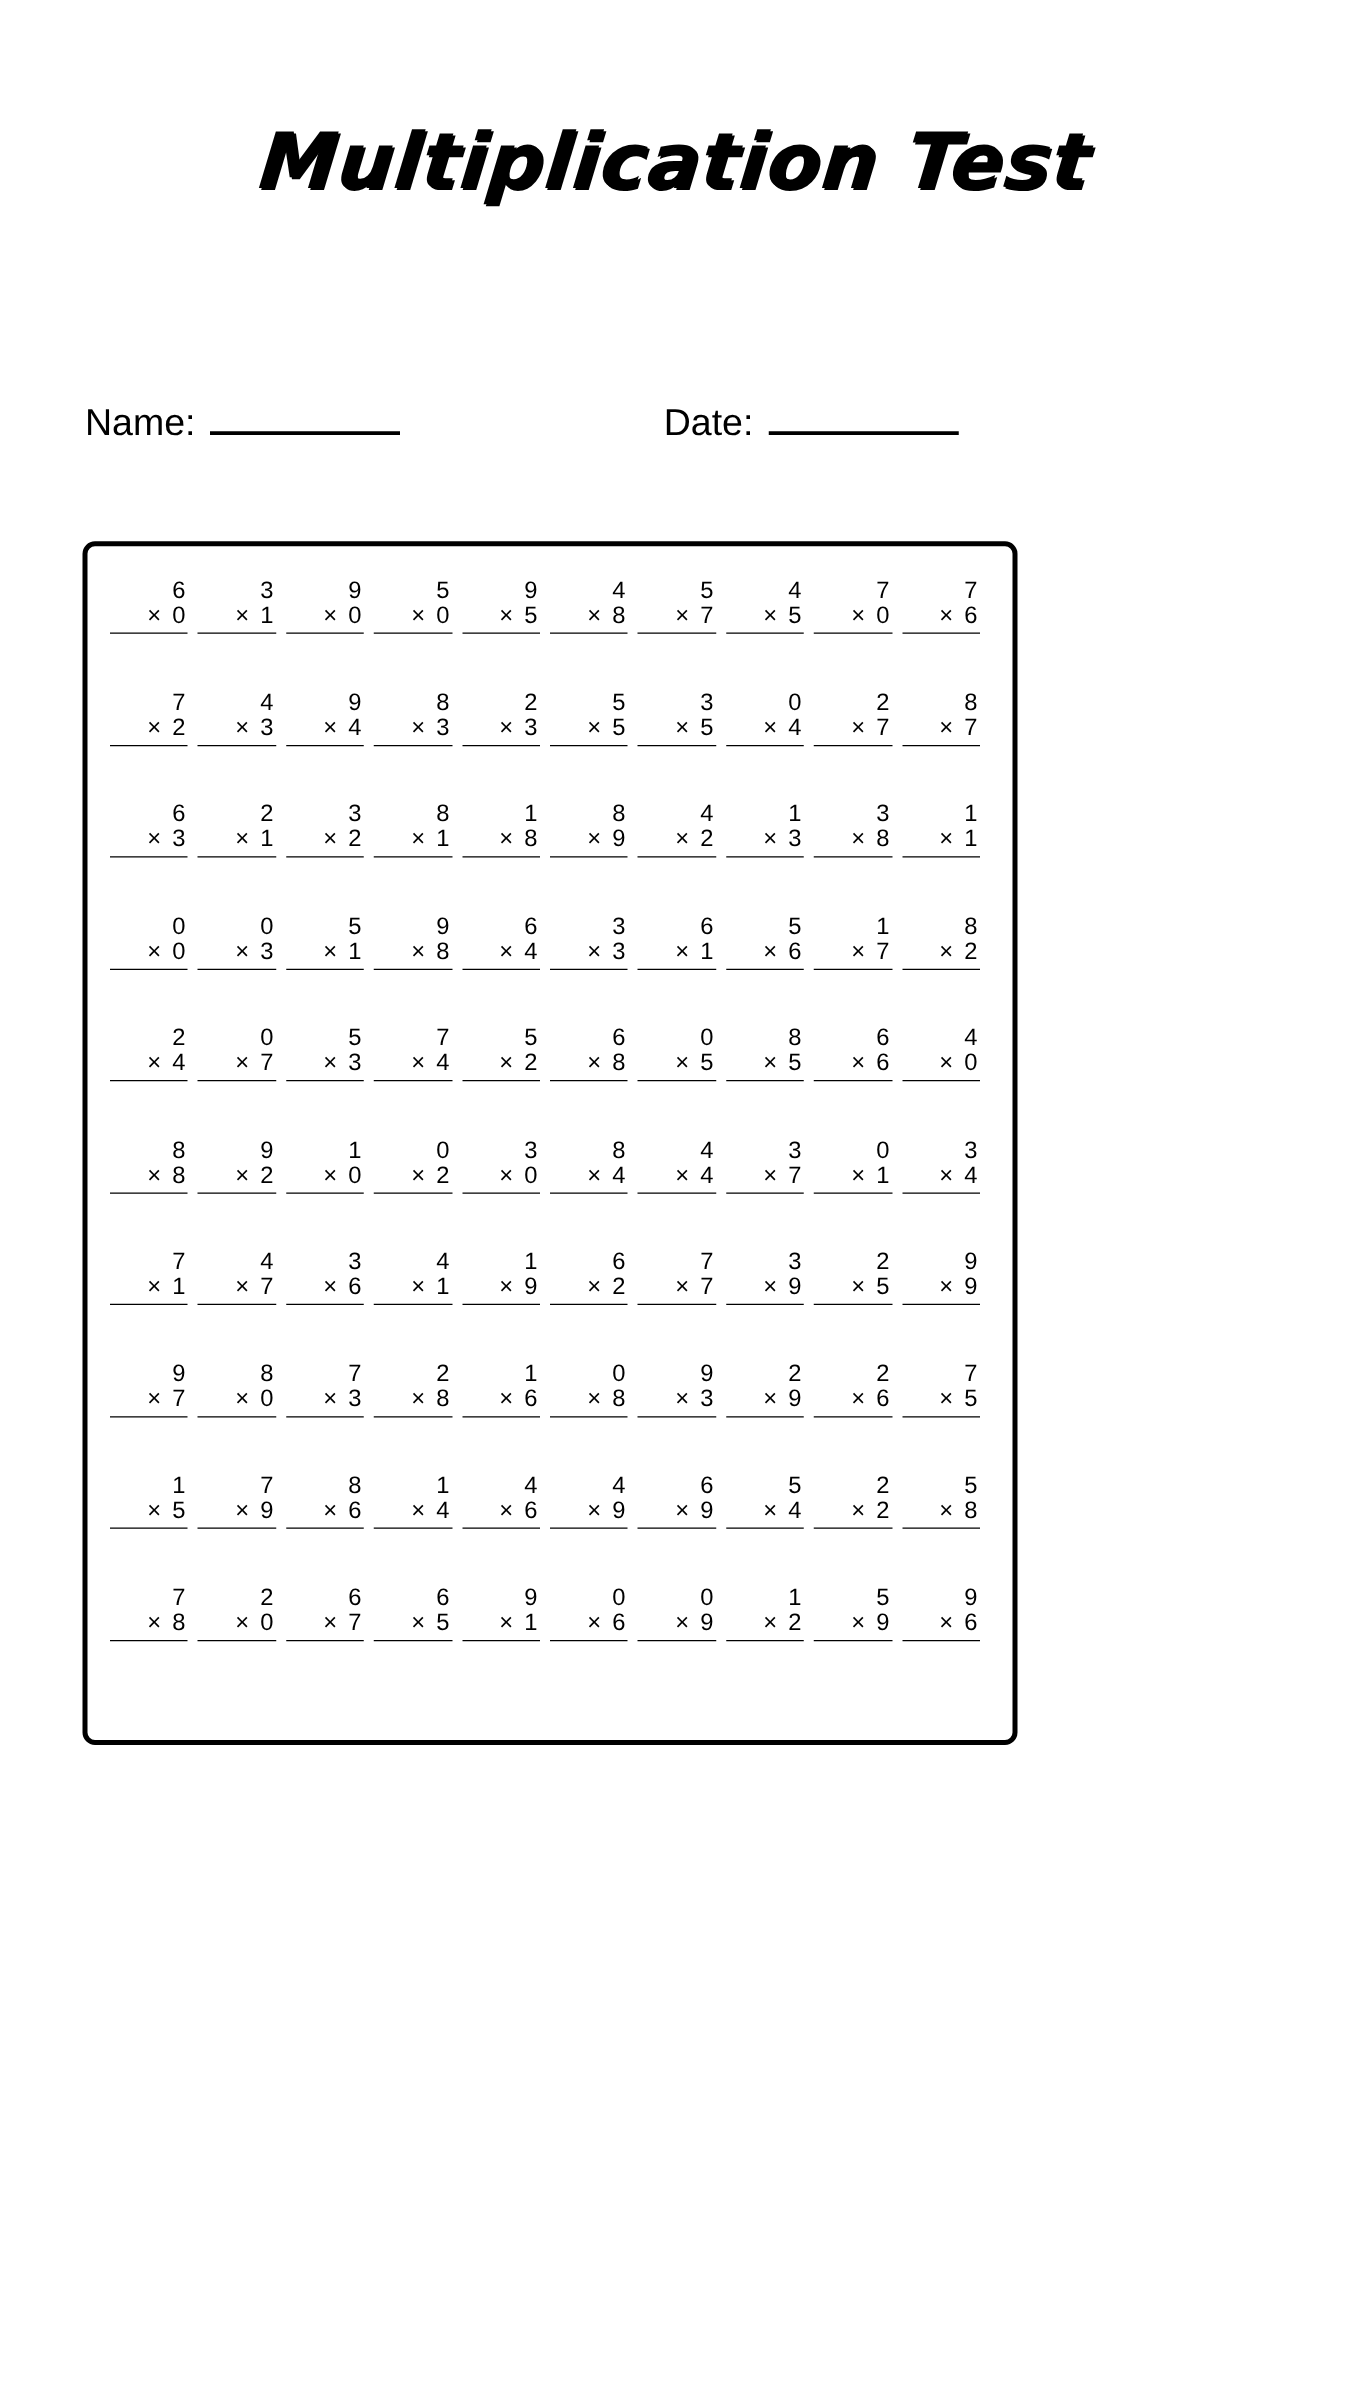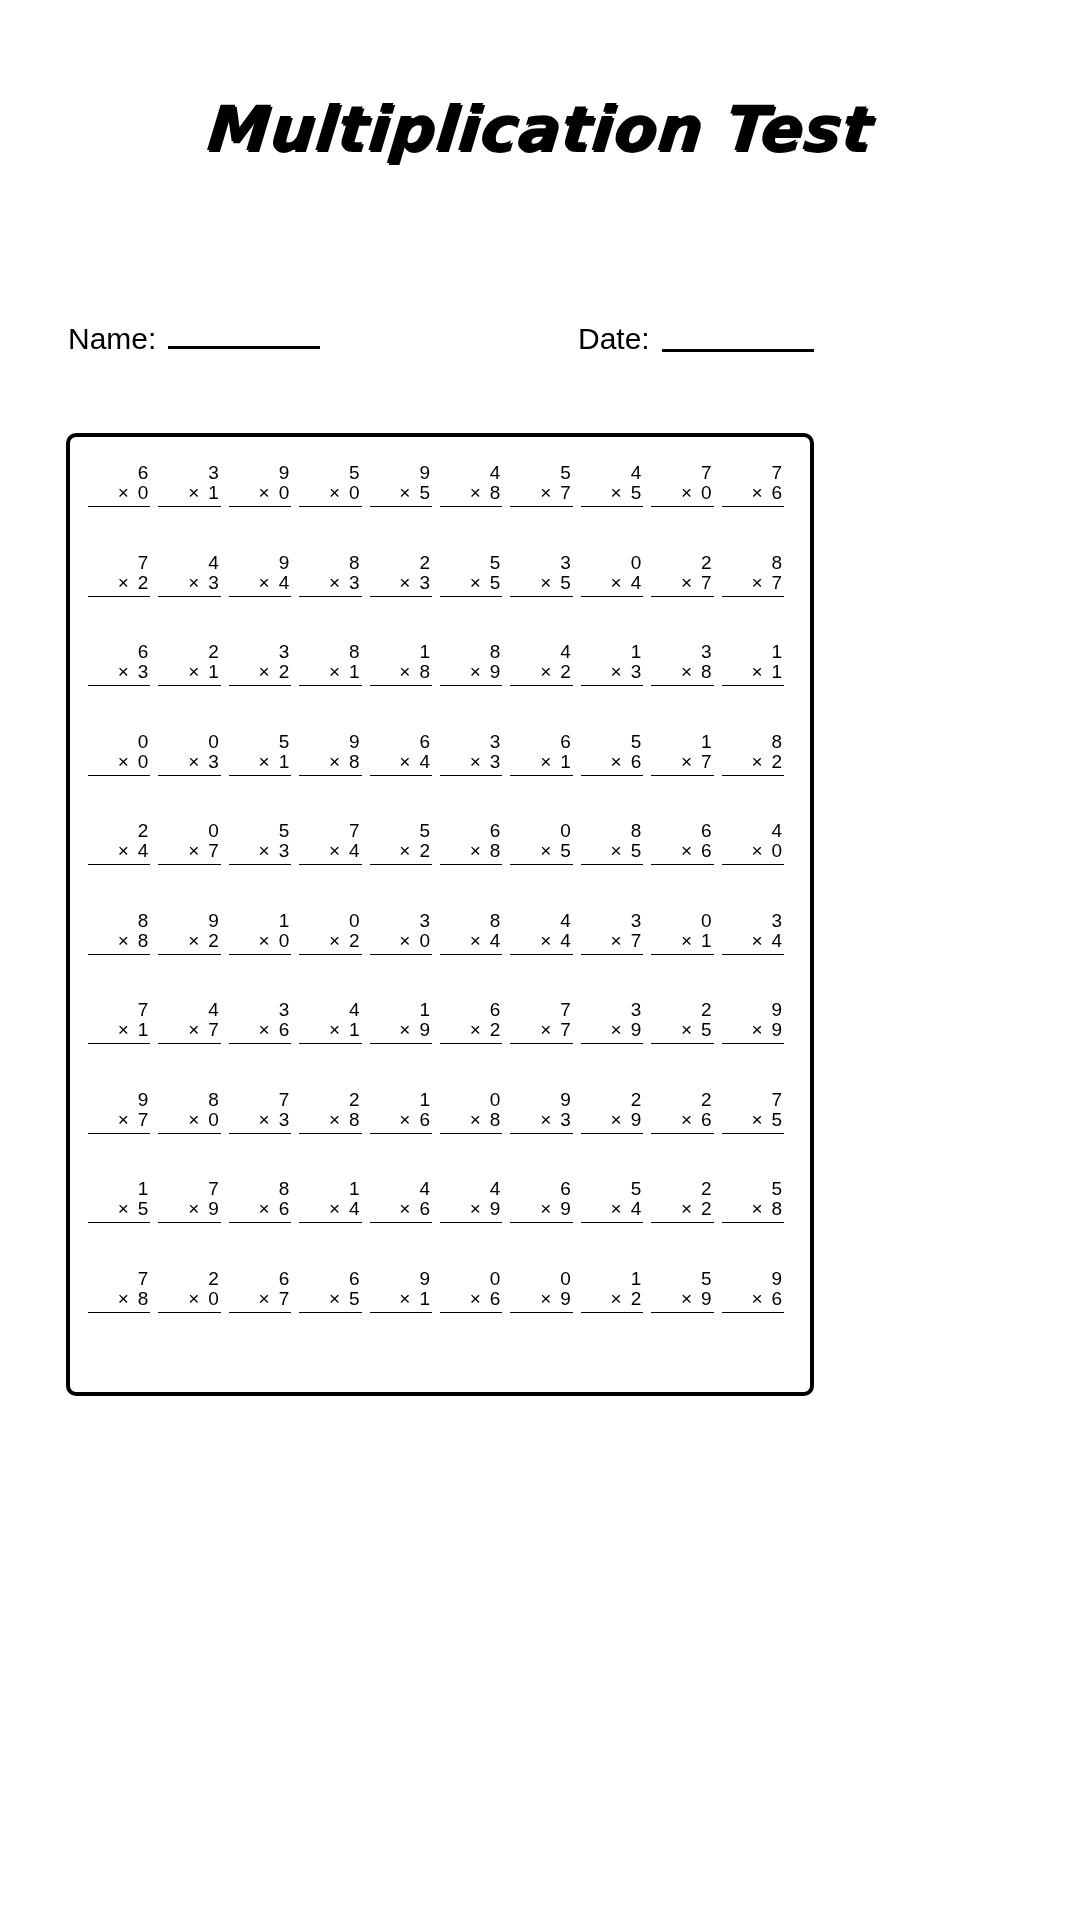--- a/index.html
+++ b/index.html
@@ -55,21 +55,21 @@
   .meta-field {
     position: absolute;
     display: flex;
     align-items: baseline;
     font-size: 30px;
     font-weight: 400;
     color: #000000;
     white-space: nowrap;
   }
   .meta-field.name { left: 68px; }
-  .meta-field.date { left: 578px; align-items: center; }
+  .meta-field.date { left: 531px; }
   .meta-label { margin-right: 12px; }
   .meta-blank {
     display: inline-block;
     width: 152px;
     border-bottom: 3px solid #000000;
     height: 22px;
   }
 
   
   .problem-box {

